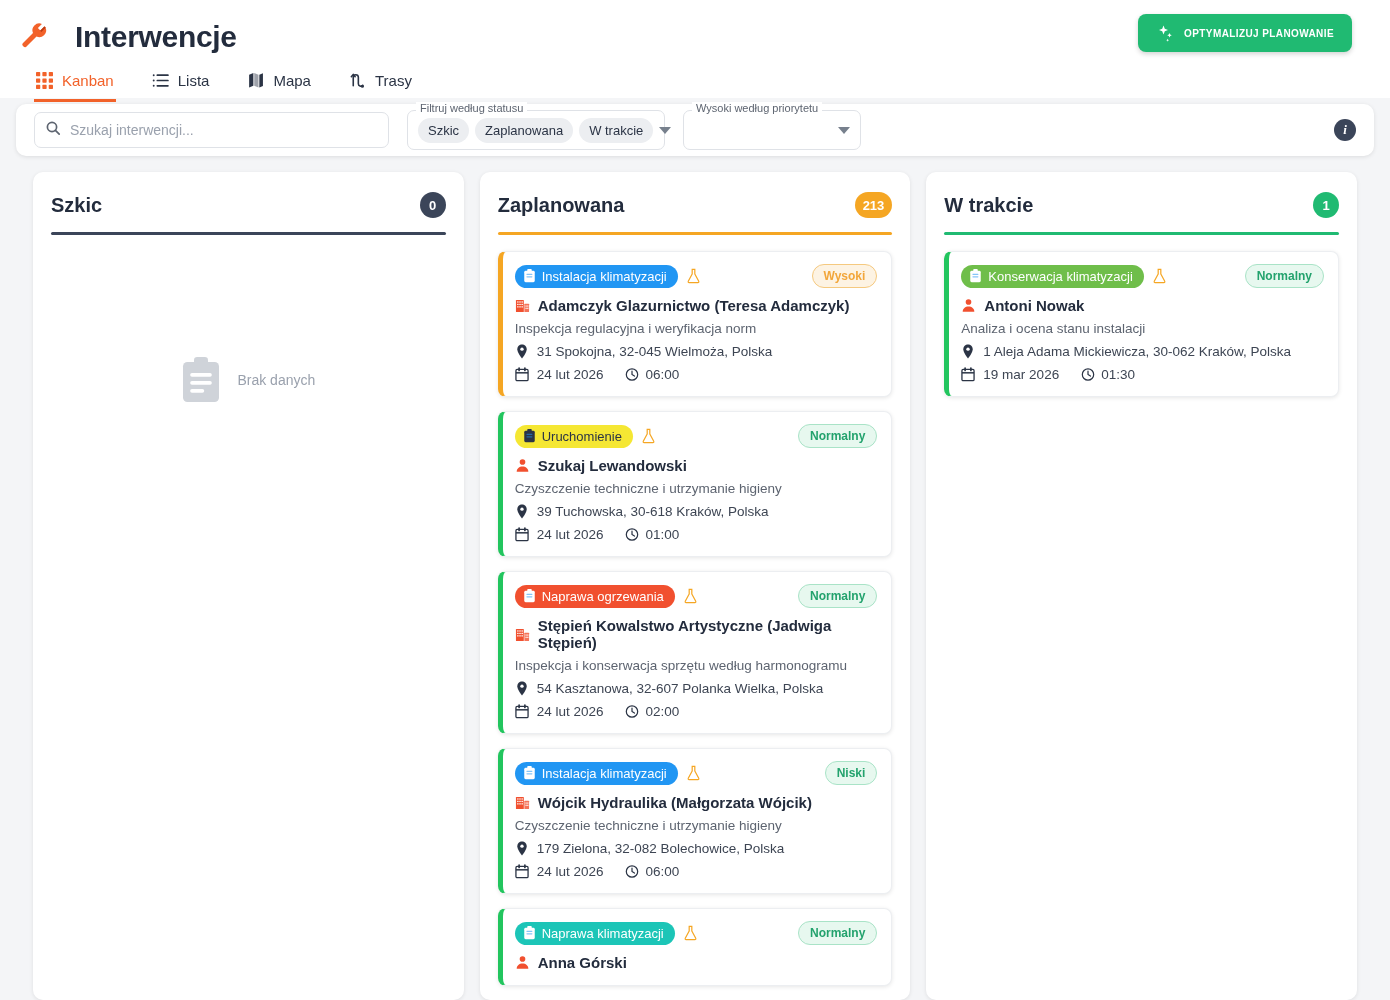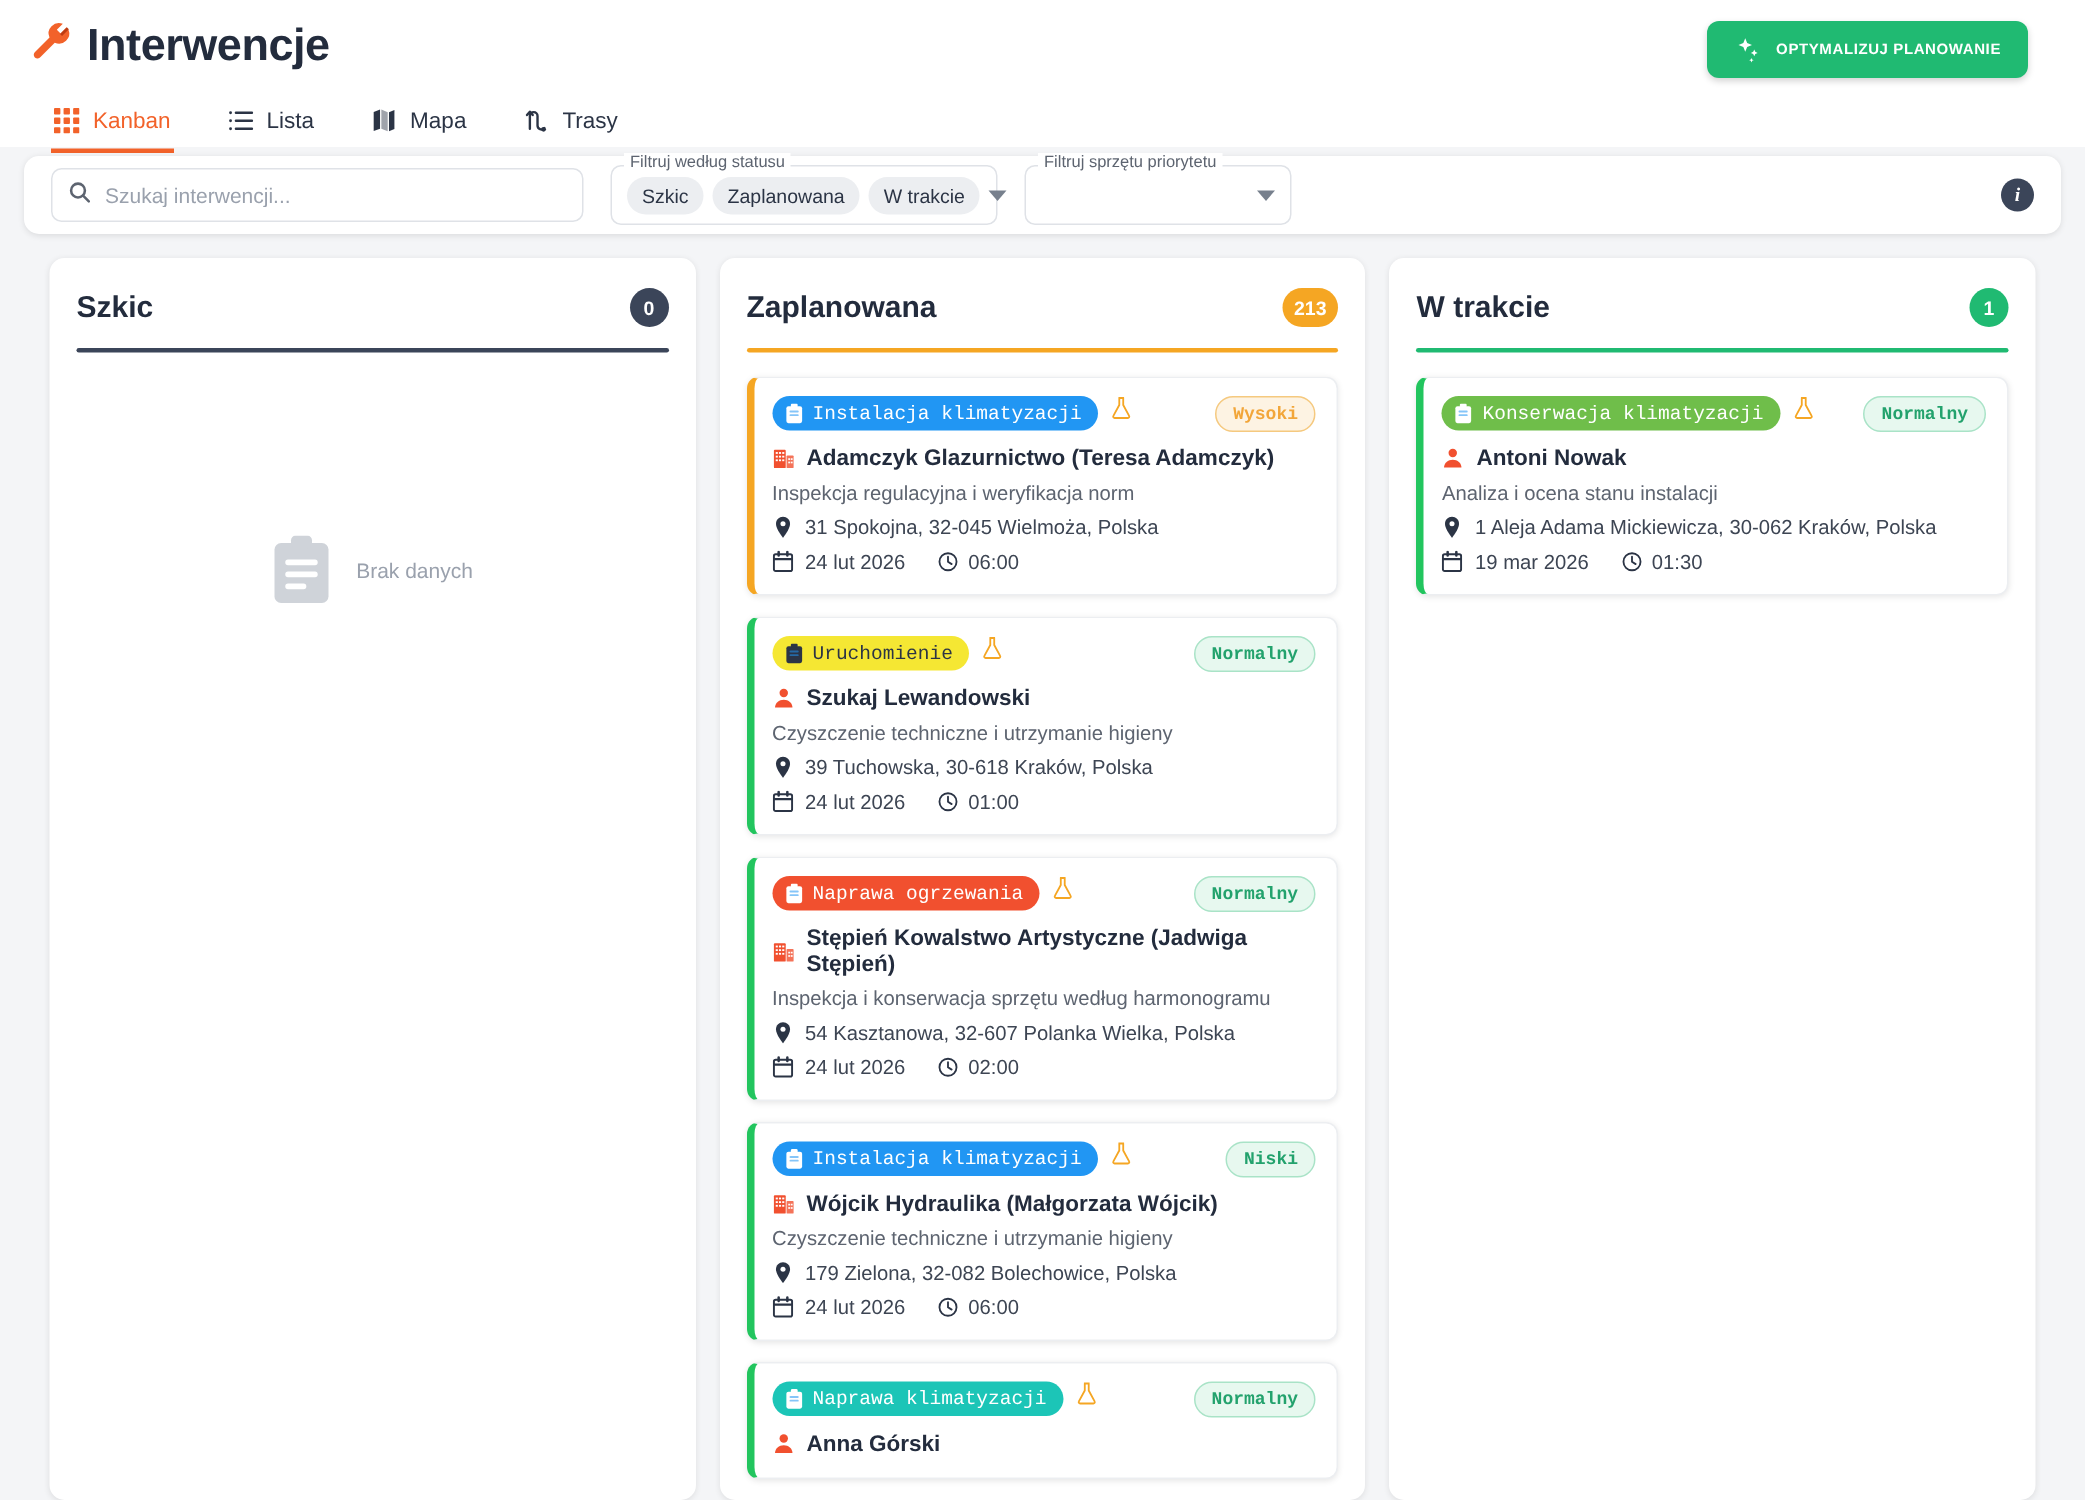--- a/index.html
+++ b/index.html
@@ -11,21 +11,21 @@
     overflow: hidden;
   }
 
   
   .app-header {
     position: relative;
     background: #ffffff;
     padding: 14px 20px 0 20px;
     height: 98px;
   }
-  .title-row { display: flex; gap: 8px; height: 46px; }
+  .title-row { display: flex; align-items: center; gap: 25px; height: 46px; }
   .wrench-icon { width: 30px; height: 30px; display: block; }
   .app-title {
     font-size: 30px; font-weight: bold; letter-spacing: -0.3px; color: #232c3d;
   }
   .optimize-btn {
     position: absolute; right: 38px; top: 14px;
     background: #20ba72; color: #fff;
     border: none; border-radius: 8px;
     height: 38px; padding: 0 18px;
     display: flex; align-items: center; gap: 10px;
@@ -126,21 +126,21 @@
 
   .cards { margin-top: 16px; display: flex; flex-direction: column; gap: 14px; }
   .card {
     background: #fff; border-radius: 8px;
     border: 1px solid #eceef1;
     border-left-width: 5px; border-left-style: solid;
     box-shadow: 0 1px 4px rgba(0,0,0,.10);
     padding: 12px 14px 14px 12px;
     cursor: pointer;
   }
-  .card-top { display: flex; align-items: flex-start; gap: 8px; font-family: Liberation Mono, monospace; }
+  .card-top { display: flex; align-items: center; gap: 8px; }
   .type-chip {
     color: #fff; border-radius: 13px; font-size: 13px;
     padding: 4px 11px 4px 8px;
     display: inline-flex; align-items: center; gap: 6px;
     white-space: nowrap;
   }
   .chip-clip { width: 13px; height: 14px; display:block; }
   .flask-icon { width: 15px; height: 16px; display:block; }
   .prio-badge {
     margin-left: auto; font-size: 12px; font-weight: bold;
@@ -256,21 +256,21 @@
     <span class="legend">Filtruj według statusu</span>
     <div class="select-box status-select">
       <span class="chip-gray">Szkic</span>
       <span class="chip-gray">Zaplanowana</span>
       <span class="chip-gray">W trakcie</span>
       <span class="caret"></span>
     </div>
   </div>
 
   <div class="select-field">
-    <span class="legend">Filtruj sprzętu priorytetu</span>
+    <span class="legend">Wysoki według priorytetu</span>
     <div class="select-box priority-select">
       <span class="caret"></span>
     </div>
   </div>
 
   <div class="info-icon">i</div>
 </div>
 
 <div class="board" id="board">
     <div class="column">

